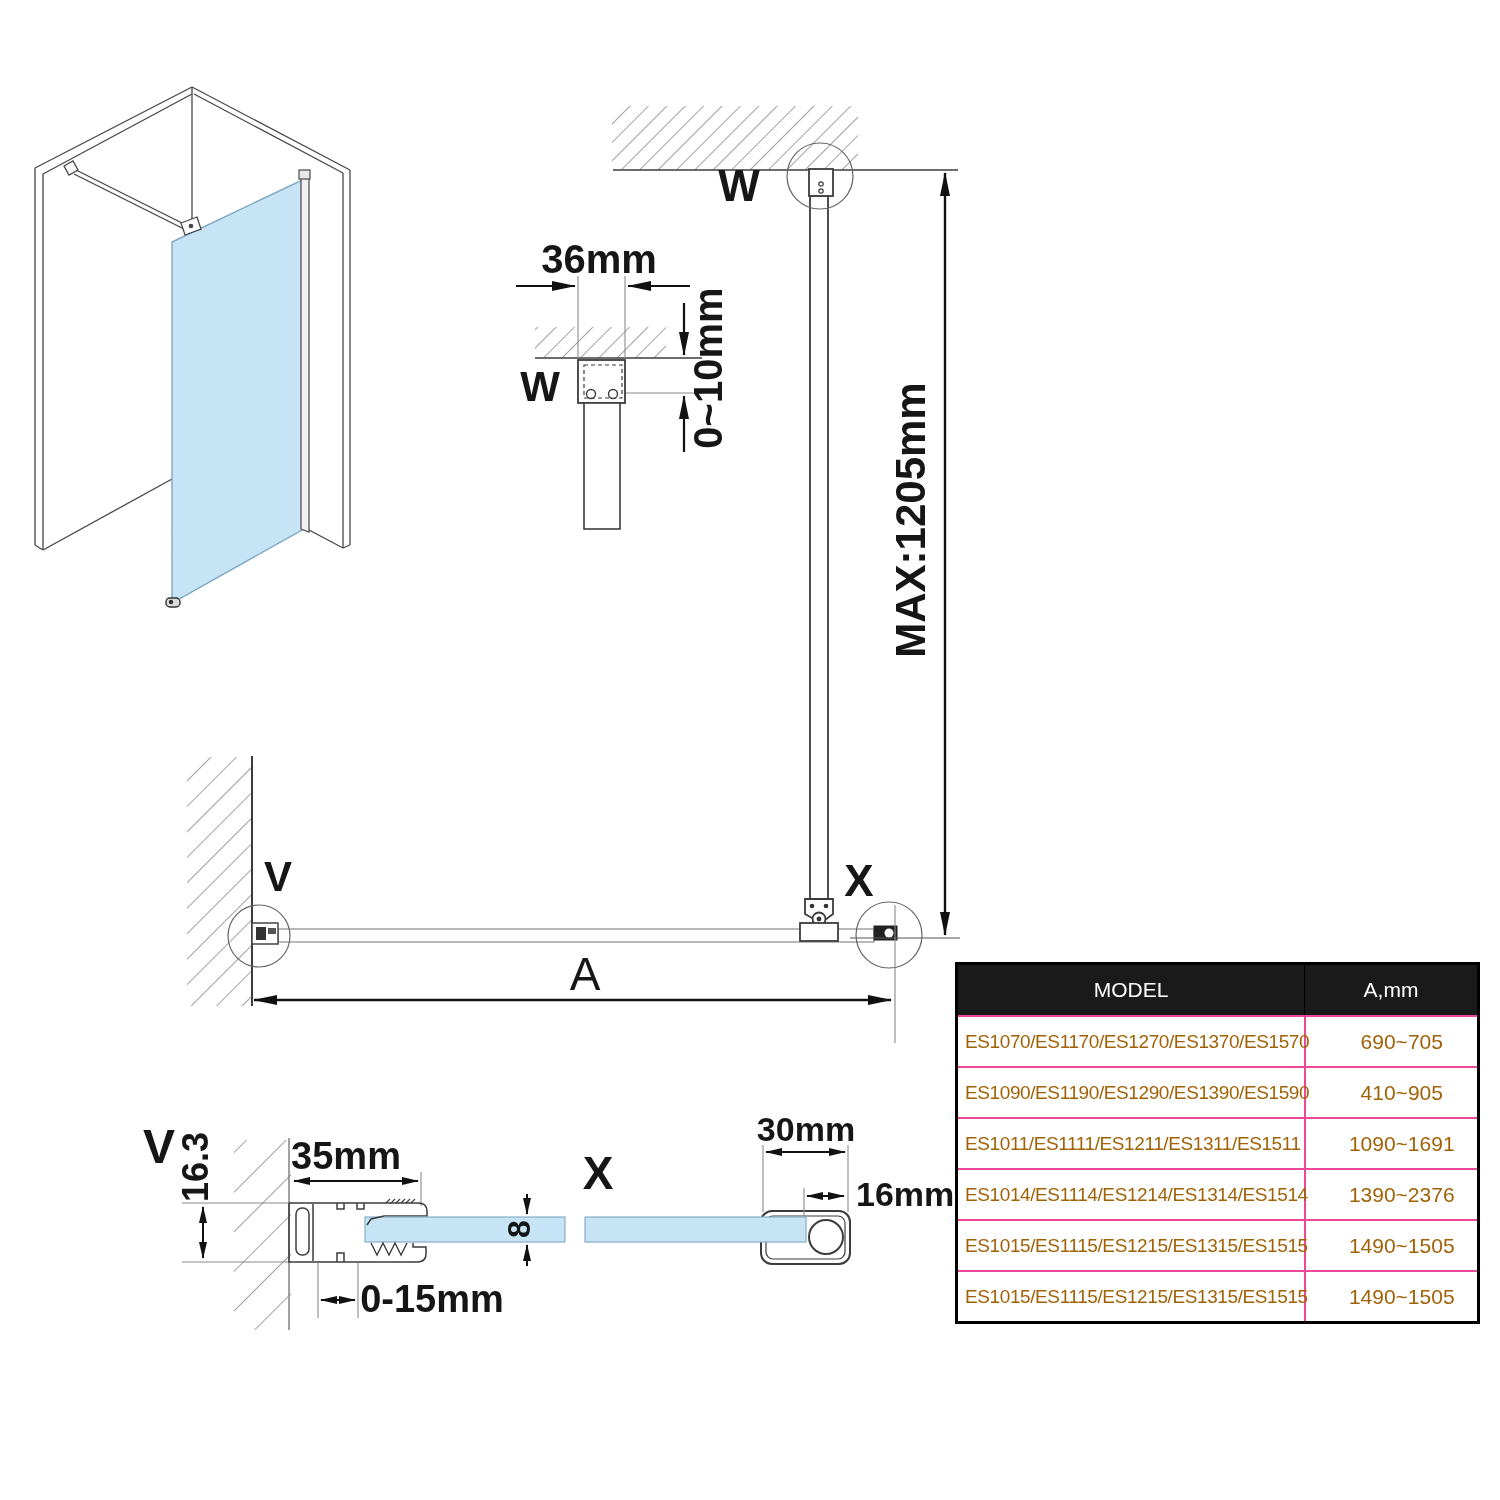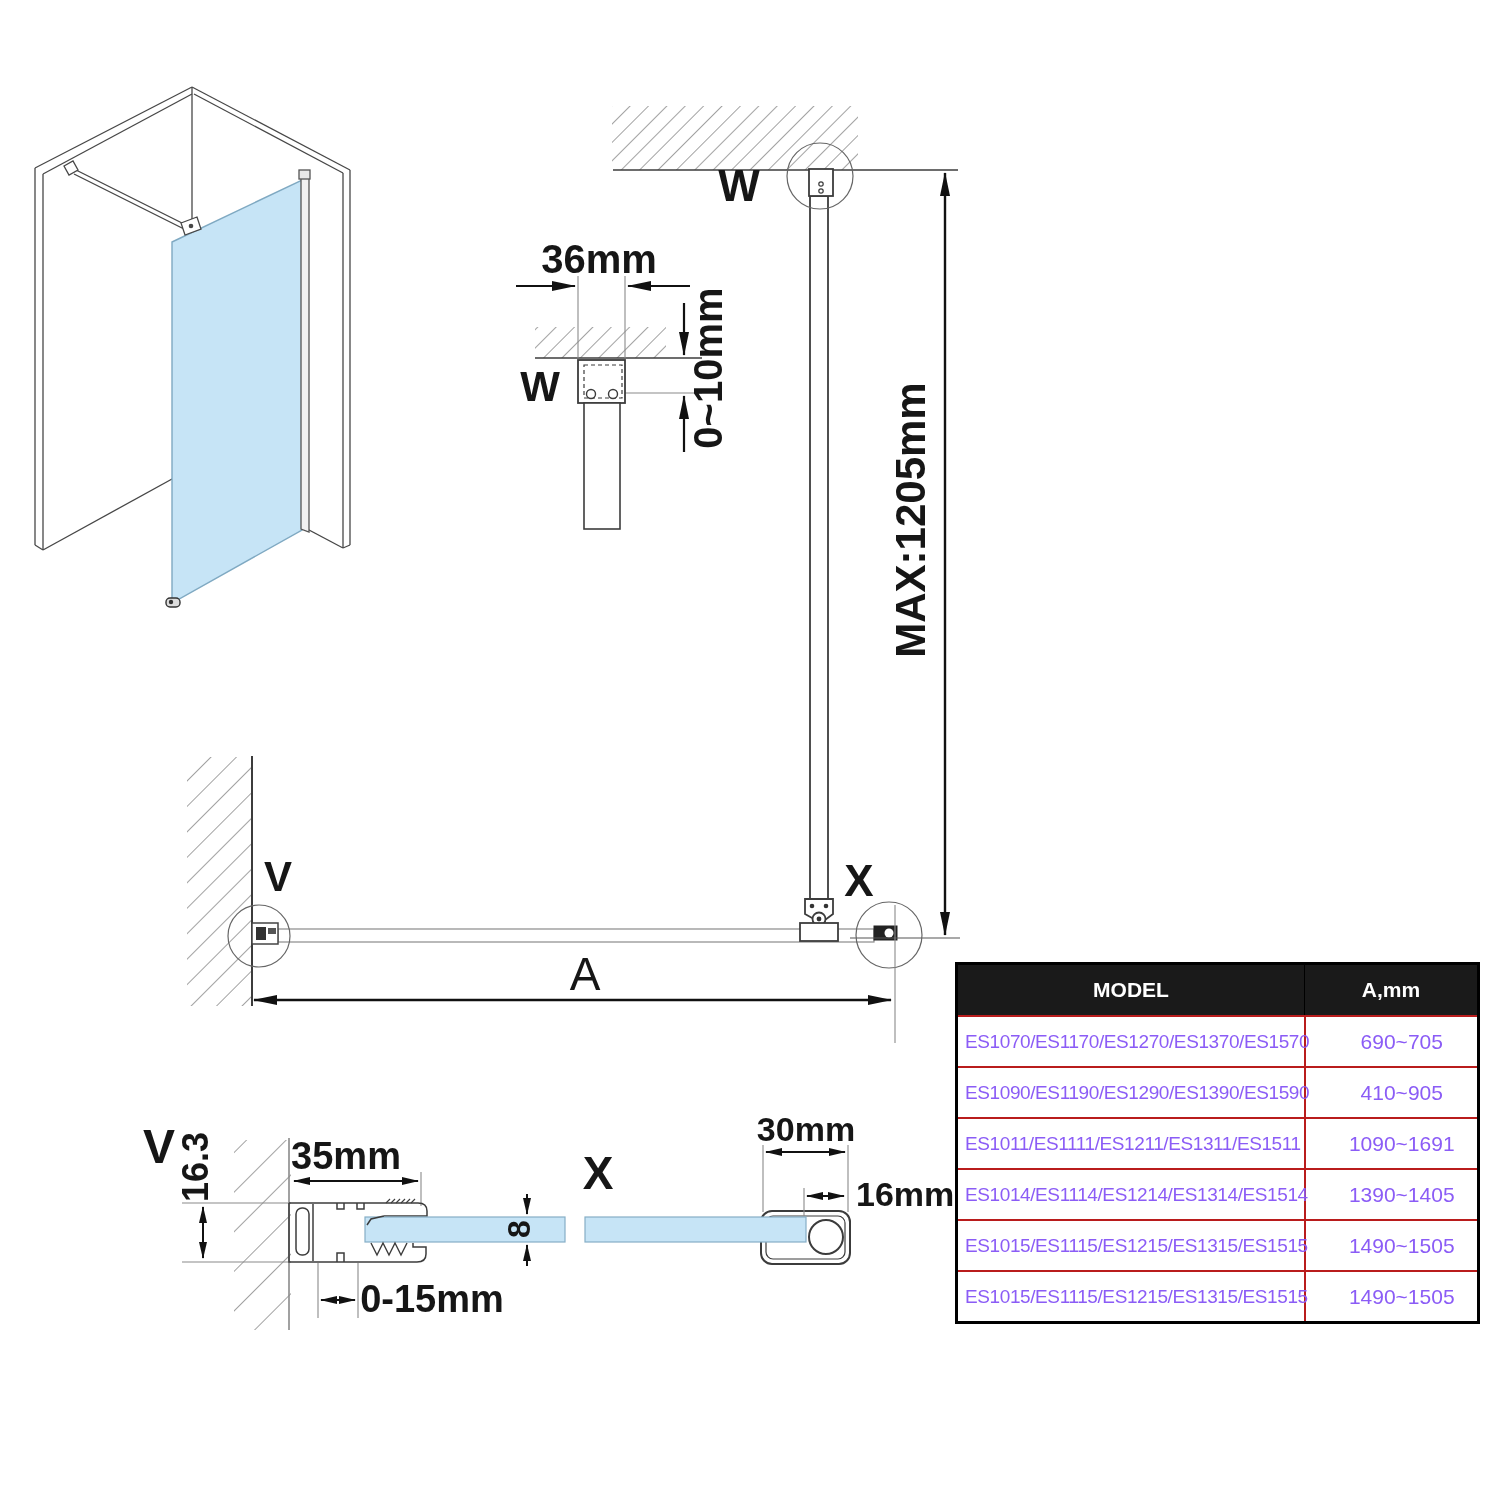--- a/index.html
+++ b/index.html
@@ -5,22 +5,22 @@
   html,body{margin:0;padding:0;background:#fff;}
   .canvas{position:relative;width:1500px;height:1500px;background:#fff;overflow:hidden;
           font-family:"Liberation Sans",sans-serif;}
   svg text{fill:#161616;font-family:"Liberation Sans",sans-serif;}
   .dim-txt{font-weight:bold;}
   .glass-fill{fill:var(--glass,#c6e4f6);}
   
   .model-table{position:absolute;left:955px;top:962px;width:522px;border-collapse:collapse;
                table-layout:fixed;background:#fff;border:3px solid #000;}
   .model-table th{background:var(--table-header-bg,#1a1a1a);color:var(--table-header-text,#fff);
-                  font-weight:bold;font-size:21px;height:48px;text-align:center;border:1.5px solid #000;}
-  .model-table td{border:2px solid #b91c1c;height:47px;font-size:19px;color:#8b5cf6;background:#fff;}
+                  font-weight:normal;font-size:21px;height:48px;text-align:center;border:1.5px solid #000;}
+  .model-table td{border:2px solid #ec4899;height:47px;font-size:19px;color:#a16207;background:#fff;}
   .model-table td.model-cell{padding:0 4px 0 7px;letter-spacing:-0.4px;white-space:nowrap;}
   .model-table td.a-cell{text-align:center;font-size:21px;padding-left:22px;}
   col.c-model{width:348px;} col.c-a{width:174px;}
 </style>
 </head>
 <body>
 
 <div class="canvas">
 <svg width="1500" height="1500" viewBox="0 0 1500 1500">
   <defs>
@@ -243,21 +243,21 @@
         <tr>
           <td class="model-cell">ES1090/ES1190/ES1290/ES1390/ES1590</td>
           <td class="a-cell">410~905</td>
         </tr>
         <tr>
           <td class="model-cell">ES1011/ES1111/ES1211/ES1311/ES1511</td>
           <td class="a-cell">1090~1691</td>
         </tr>
         <tr>
           <td class="model-cell">ES1014/ES1114/ES1214/ES1314/ES1514</td>
-          <td class="a-cell">1390~1405</td>
+          <td class="a-cell">1390~2376</td>
         </tr>
         <tr>
           <td class="model-cell">ES1015/ES1115/ES1215/ES1315/ES1515</td>
           <td class="a-cell">1490~1505</td>
         </tr>
         <tr>
           <td class="model-cell">ES1015/ES1115/ES1215/ES1315/ES1515</td>
           <td class="a-cell">1490~1505</td>
         </tr>
       </tbody>

